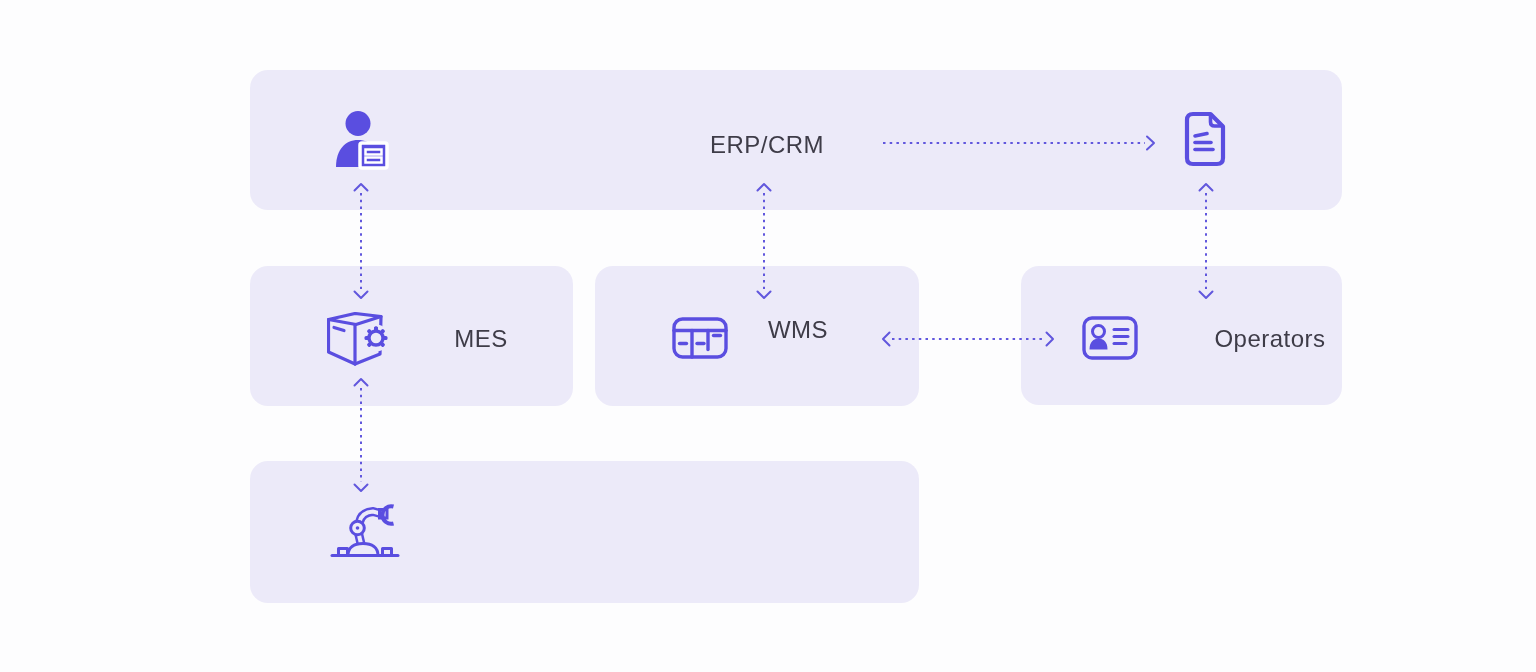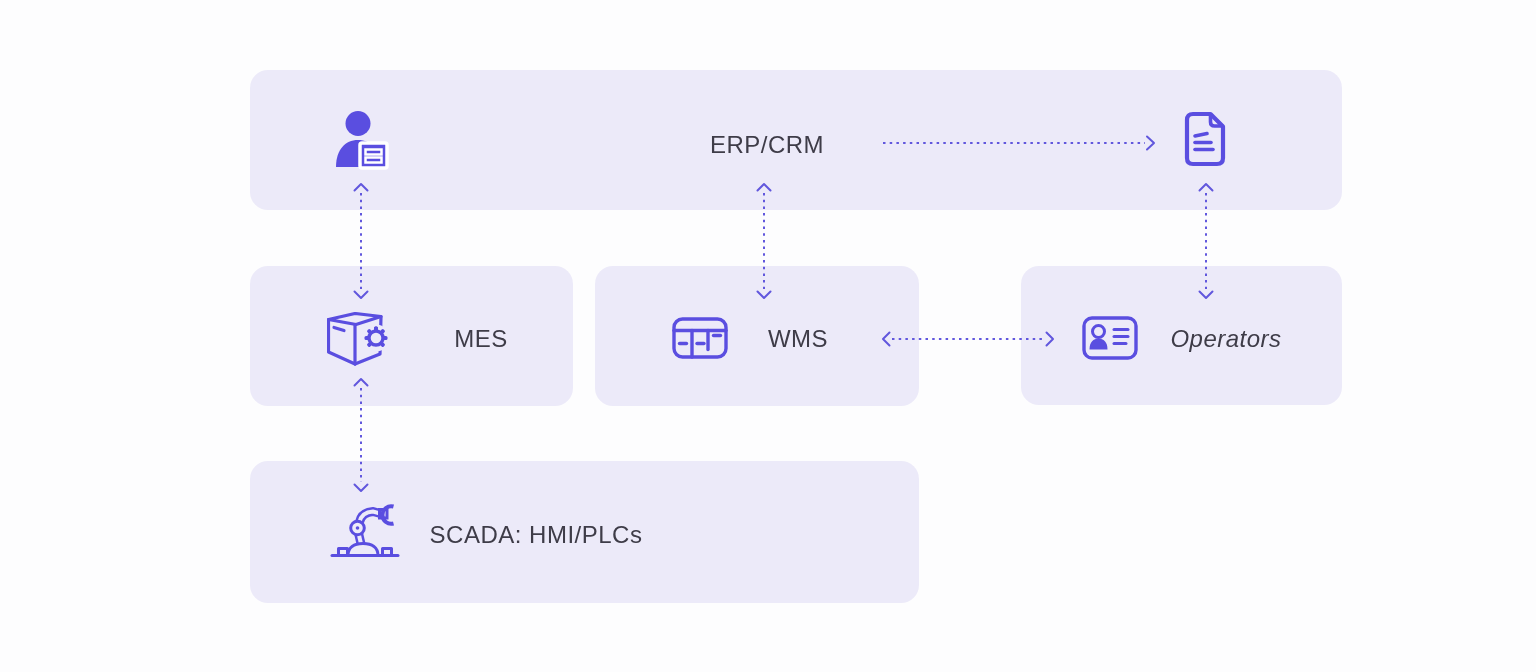--- a/index.html
+++ b/index.html
@@ -32,22 +32,22 @@
   .node-label{
     position:absolute;
     transform:translate(-50%,-50%);
     color:var(--text);
     font-size:24px;
     letter-spacing:0.5px;
     white-space:nowrap;
   }
   .lbl-erp      {left:737px;top:145px;}
   .lbl-mes      {left:451px;top:339px;}
-  .lbl-wms      {left:768px;top:339px;}
-  .lbl-operators{left:1196px;top:339px;font-style:italic;}
+  .lbl-wms      {left:768px;top:330px;}
+  .lbl-operators{left:1240px;top:339px;}
   .lbl-scada    {left:506px;top:535px;}
   .icon{position:absolute;}
   .icon-user    {left:303px;top:110px;}
   .icon-doc     {left:1152px;top:111px;}
   .icon-cube    {left:297px;top:312px;}
   .icon-wms     {left:642px;top:317px;}
   .icon-idcard  {left:1052px;top:316px;}
   .icon-robot   {left:300px;top:503px;}
   .arrow-layer{position:absolute;left:0;top:0;width:1536px;height:672px;}
   .dash{
@@ -179,15 +179,14 @@
     <path d="M18,52.5 C18,44.5 24,40.5 33,40.5 C42,40.5 48,44.5 48,52.5 Z" fill="var(--panel-bg)" stroke="var(--accent)" stroke-width="3"></path>
     <path class="ic-stroke" stroke-width="3" d="M2,52.5 H68"></path>
     <rect class="ic-stroke" stroke-width="3" x="8.5" y="45.5" width="9" height="7"></rect>
     <rect class="ic-stroke" stroke-width="3" x="52.5" y="45.5" width="9" height="7"></rect>
   </svg>
 
   <span class="node-label lbl-erp">ERP/CRM</span>
   <span class="node-label lbl-mes">MES</span>
   <span class="node-label lbl-wms">WMS</span>
   <span class="node-label lbl-operators">Operators</span>
-  <span class="node-label lbl-scada">SCADA: HMI/PLCs</span>
 
 </div>
 
 </body></html>

